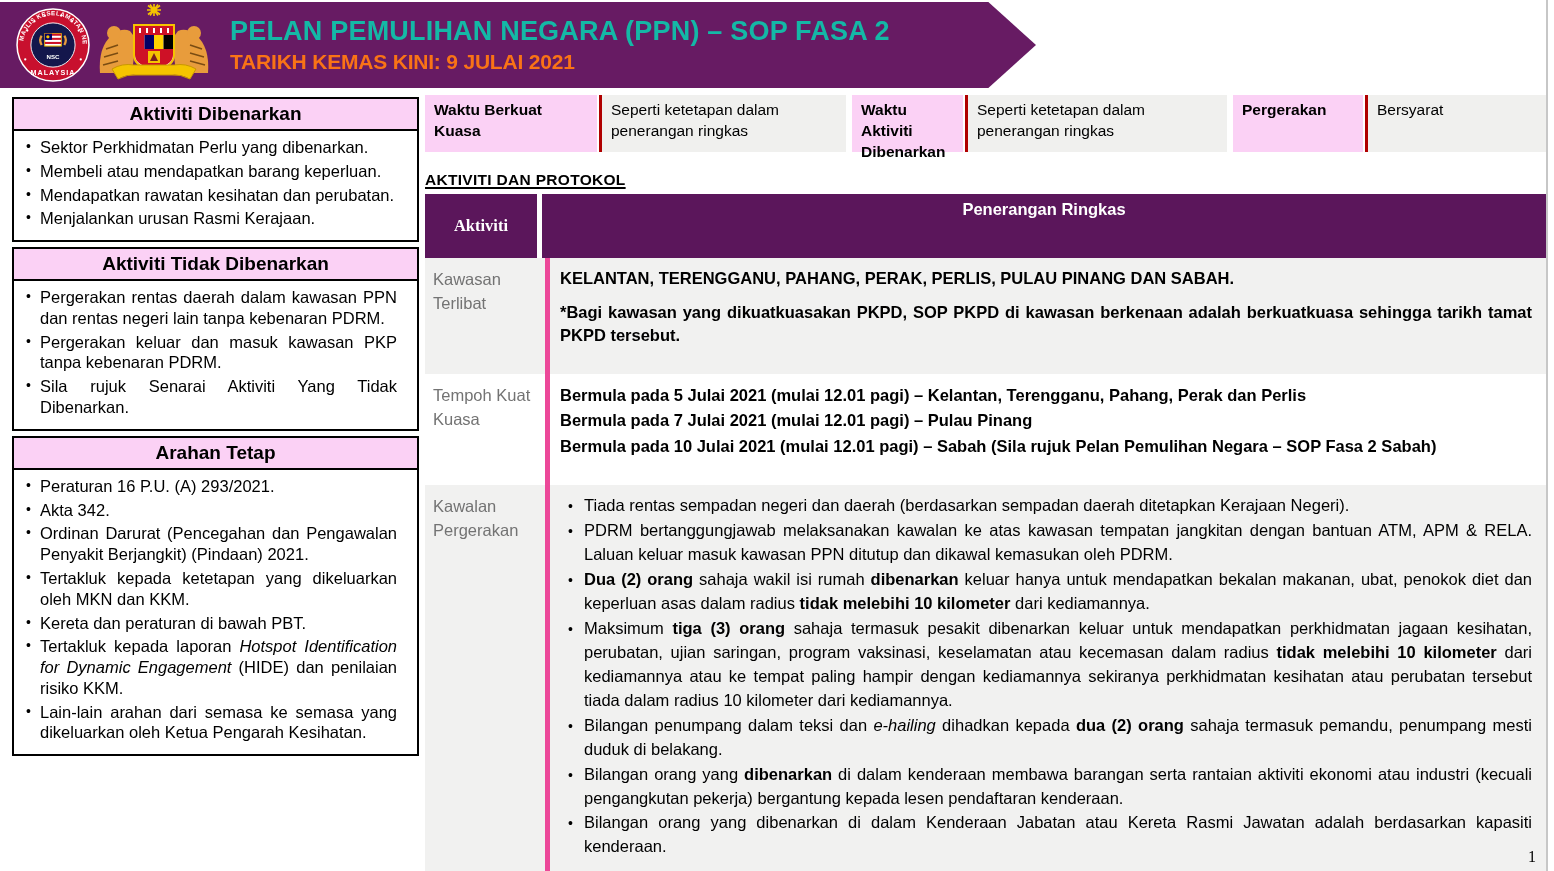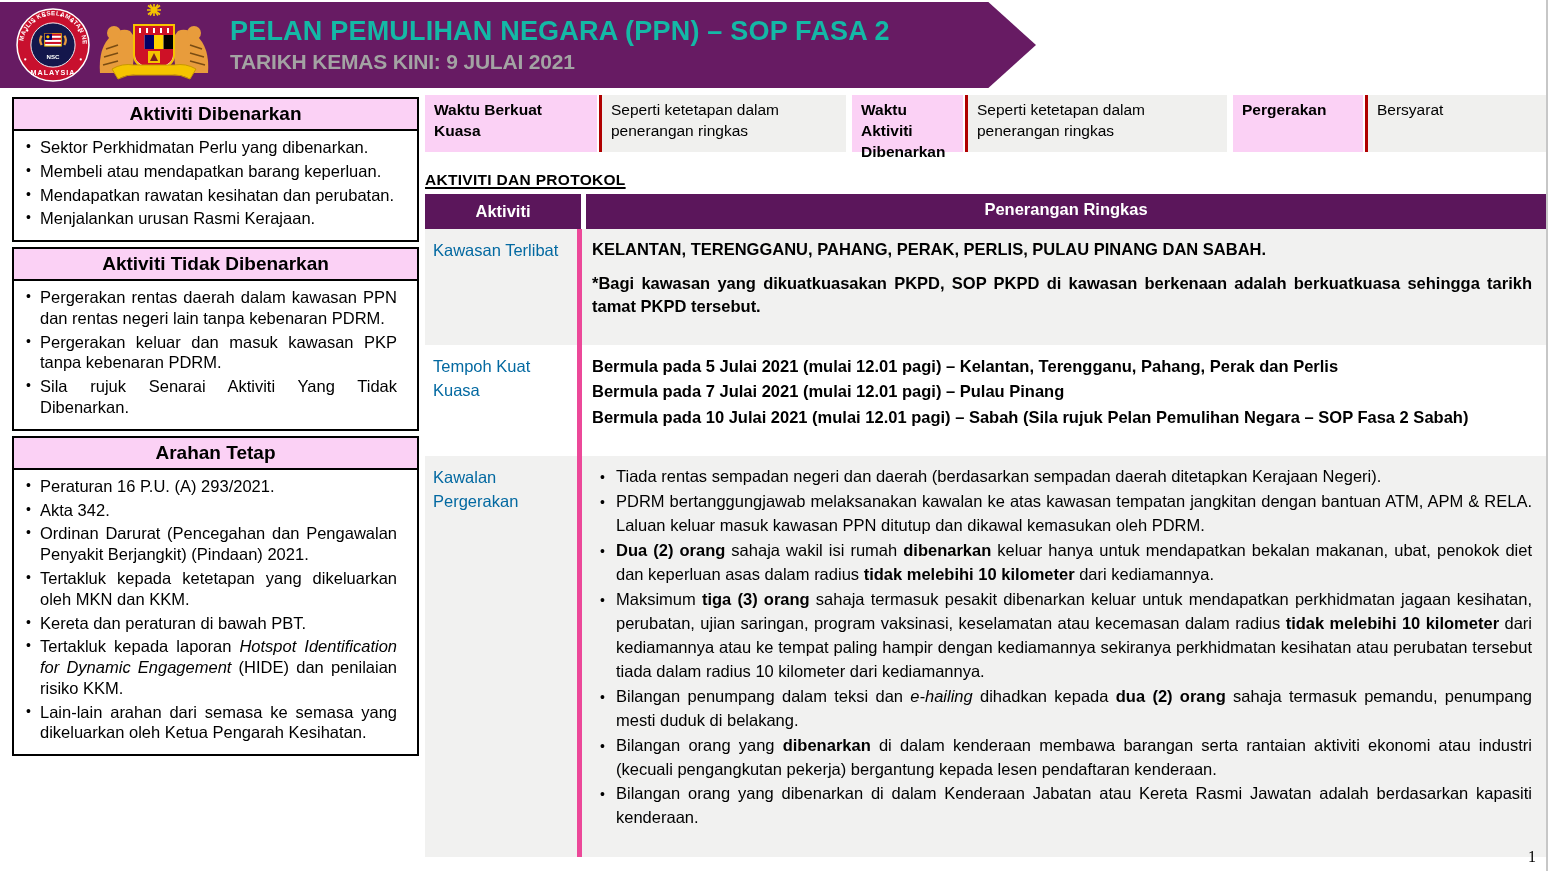--- a/index.html
+++ b/index.html
@@ -16,21 +16,21 @@
   
   .banner{
     position:absolute; left:0; top:2px; width:1036px; height:86px;
     background:var(--banner-purple,#671B63);
     clip-path:polygon(0 0, 95.4% 0, 100% 50%, 95.4% 100%, 0 100%);
     display:flex; align-items:center;
   }
   .banner .logos{ display:flex; align-items:center; margin-left:16px; }
   .banner-titles{ margin-left:20px; }
   .banner-title{ color:#14b8a6; font-weight:bold; font-size:27px; letter-spacing:0.2px; line-height:1.15; }
-  .banner-subtitle{ color:#a3a3a3; font-weight:bold; font-size:21px; letter-spacing:-0.2px; margin-top:3px; }
+  .banner-subtitle{ color:#f97316; font-weight:bold; font-size:21px; letter-spacing:-0.2px; margin-top:3px; }
 
   
   .sidebar{ position:absolute; left:12px; top:97px; width:407px; }
   .side-section{ margin-bottom:5px; }
   .side-header{
     background:var(--pink,#FBD1F5);
     border:2px solid #000;
     text-align:center; font-weight:bold; font-size:19px; padding:4px 2px;
   }
   .side-body{ border:2px solid #000; border-top:none; padding:6px 20px 8px 4px; background:#fff; }
@@ -53,27 +53,27 @@
   .iw5{ width:130px; } .iw6{ flex:1; }
 
   .section-label{
     margin-top:19px; font-weight:bold; font-size:15.5px; letter-spacing:0.3px;
     text-decoration:underline; text-decoration-thickness:2px; text-underline-offset:2px;
   }
 
   .doc-table{ margin-top:5px; }
   .thead{ display:flex; background:var(--table-header-purple,#5B165B); color:#fff;
           font-weight:bold; font-size:16.5px; text-align:center; }
-  .th-activity{ width:156px; padding:8px 0; }
+  .th-activity{ width:112px; padding:22px 0;font-family:Liberation Serif, serif; }
   .th-desc{ flex:1; padding:6px 0; border-left:5px solid #fff; }
 
   .trow{ display:flex; }
   .trow.shaded{ background:var(--row-shade,#F1F1F0); }
-  .cell-activity{ width:152px; flex-shrink:0; padding:10px 10px 0 8px;
-                  font-size:16.5px; line-height:1.45; color:#0369a1; }
+  .cell-activity{ width:120px; flex-shrink:0; padding:10px 10px 0 8px;
+                  font-size:16.5px; line-height:1.45; color:#737373; }
   .cell-desc{ flex:1; border-left:5px solid #ec4899; padding:9px 14px 26px 10px;
               font-size:16.5px; line-height:1.43; }
   .cell-desc p{ text-align:justify; margin-bottom:10px; font-weight:bold; }
   .cell-desc p:last-child{ margin-bottom:0; }
   .cell-desc.dates p{ text-align:left; margin-bottom:0; line-height:1.55; }
   .cell-desc ul{ list-style:none; }
   .cell-desc li{
     font-size:16.5px; line-height:1.45; text-align:justify;
     padding-left:24px; position:relative; margin-bottom:1px;
   }

